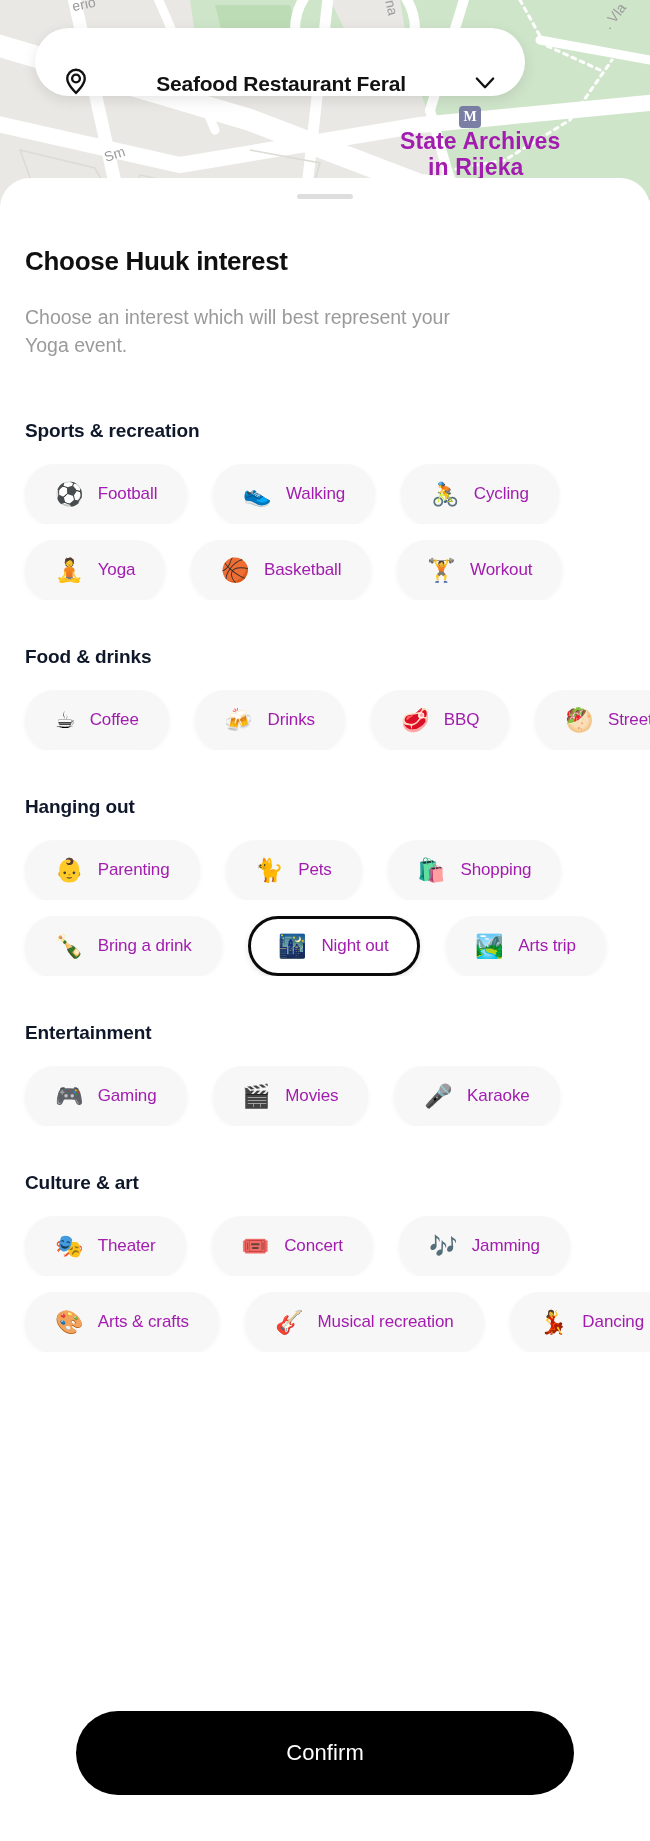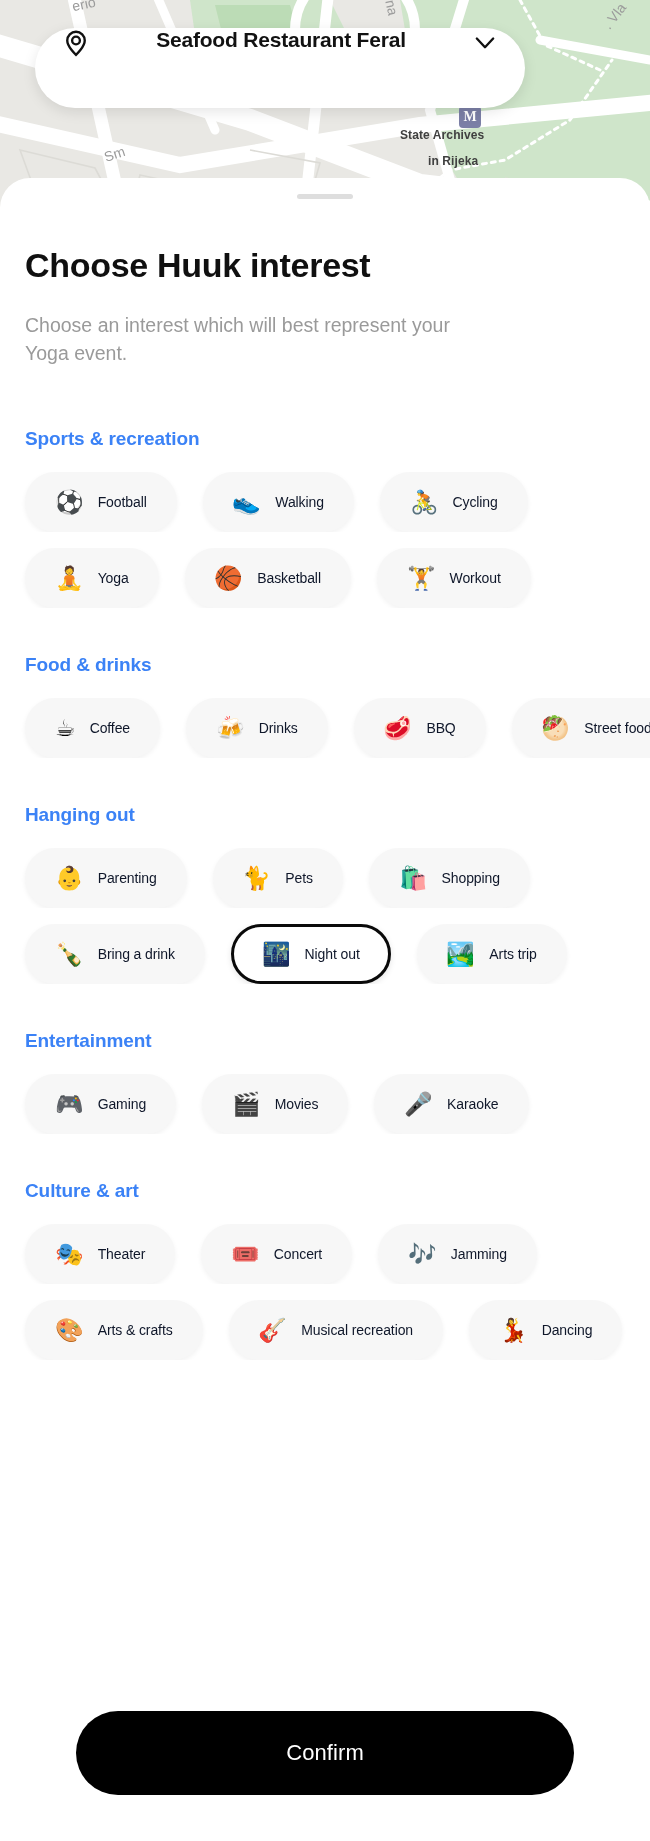--- a/index.html
+++ b/index.html
@@ -25,22 +25,22 @@
     position: absolute;
     left: 0; top: 0;
     width: 650px;
     height: 250px;
     overflow: hidden;
     background: #e9e8e4;
   }
   .map svg { position:absolute; left:0; top:0; display:block; }
   .map-label {
     position: absolute;
-    color: #404040;
-    font-size: 12px;
+    color: #a21caf;
+    font-size: 23px;
     font-weight: 600;
     letter-spacing: .1px;
     white-space: nowrap;
   }
   .map-label.small {
     font-size: 14px;
     color: #9b9b9b;
     font-weight: 500;
   }
   .museum-badge {
@@ -54,26 +54,26 @@
     text-align: center;
     line-height: 22px;
     font-family: "Liberation Serif", serif;
   }
 
   
   .location-pill {
     position: absolute;
     left: 35px; top: 28px;
     width: 490px;
-    height: 80px;
+    height: 68px;
     background: #ffffff;
     border-radius: 40px;
     box-shadow: 0 4px 14px rgba(0,0,0,.10);
     display: flex;
-    align-items: flex-start;
+    align-items: flex-end;
     padding: 0 26px;
     z-index: 5;
   }
   .pin-icon { width: 30px; height: 30px; flex: 0 0 30px; }
   .location-name {
     flex: 1;
     text-align: center;
     font-size: 21px;
     font-weight: 600;
     color: #121212;
@@ -97,41 +97,41 @@
     width: 56px; height: 5px;
     border-radius: 3px;
     background: #dedede;
     margin: 16px auto 0 auto;
   }
 
   .sheet-body { padding: 0 0 0 0; }
 
   .title {
     margin: 47px 0 0 25px;
-    font-size: 34px;
+    font-size: 26px;
     font-weight: 700;
     color: #101010;
     letter-spacing: -.3px;
   }
   .subtitle {
     margin: 27px 25px 0 25px;
     font-size: 19.5px;
     line-height: 1.42;
     color: #9a9a9a;
     font-weight: 400;
     max-width: 430px;
   }
 
   .section { margin-top: 46px; }
   .section:first-of-type { margin-top: 61px; }
   .section-title {
     margin: 0 16px 22px 25px;
     font-size: 19px;
     font-weight: 700;
-    color: #3b82f6;
+    color: #0f172a;
     letter-spacing: -.1px;
   }
 
   .chip-rows { display: block; }
   .chip-row {
     display: flex;
     flex-wrap: nowrap;
     gap: 26px;
     padding: 0 0 0 25px;
     margin-bottom: 16px;
@@ -157,22 +157,22 @@
     background: #ffffff;
     border: 3px solid #0a0a0a;
     box-shadow: 0 2px 6px rgba(0,0,0,.10);
   }
   .chip-emoji {
     font-size: 23px;
     line-height: 1;
     font-family: "DejaVu Sans", sans-serif;
   }
   .chip-label {
-    font-size: 14px;
-    color: #0f172a;
+    font-size: 17px;
+    color: #a21caf;
     font-weight: 400;
     letter-spacing: -.1px;
   }
 
   
   .footer {
     position: absolute;
     left: 0;
     bottom: 0;
     width: 650px;

